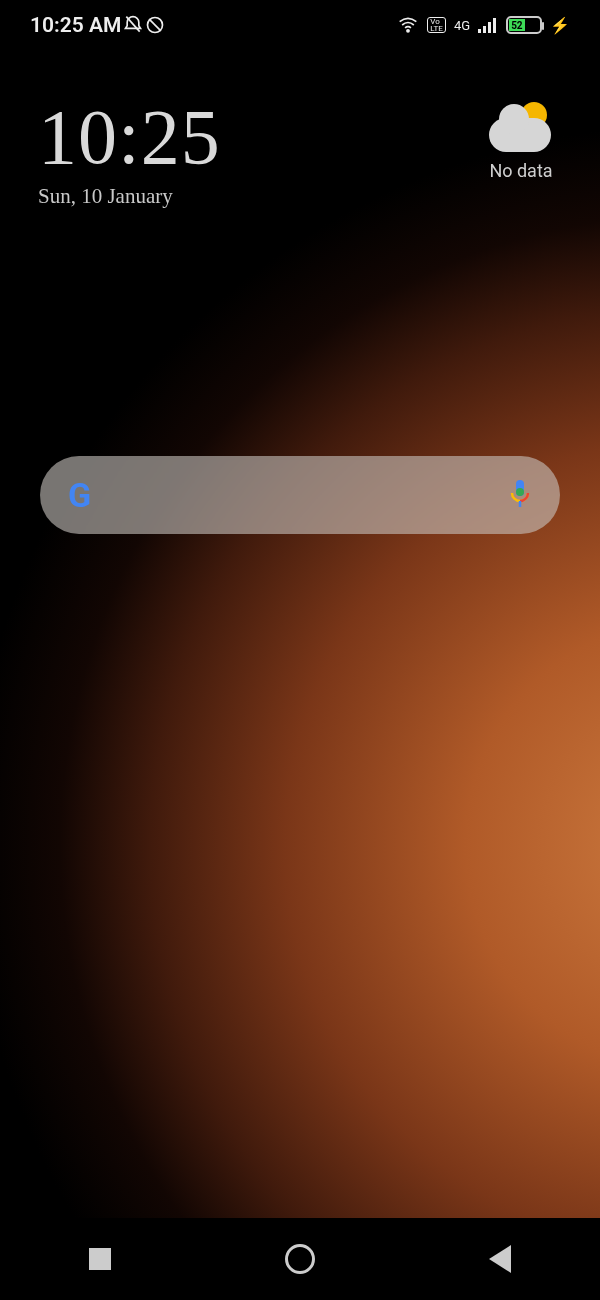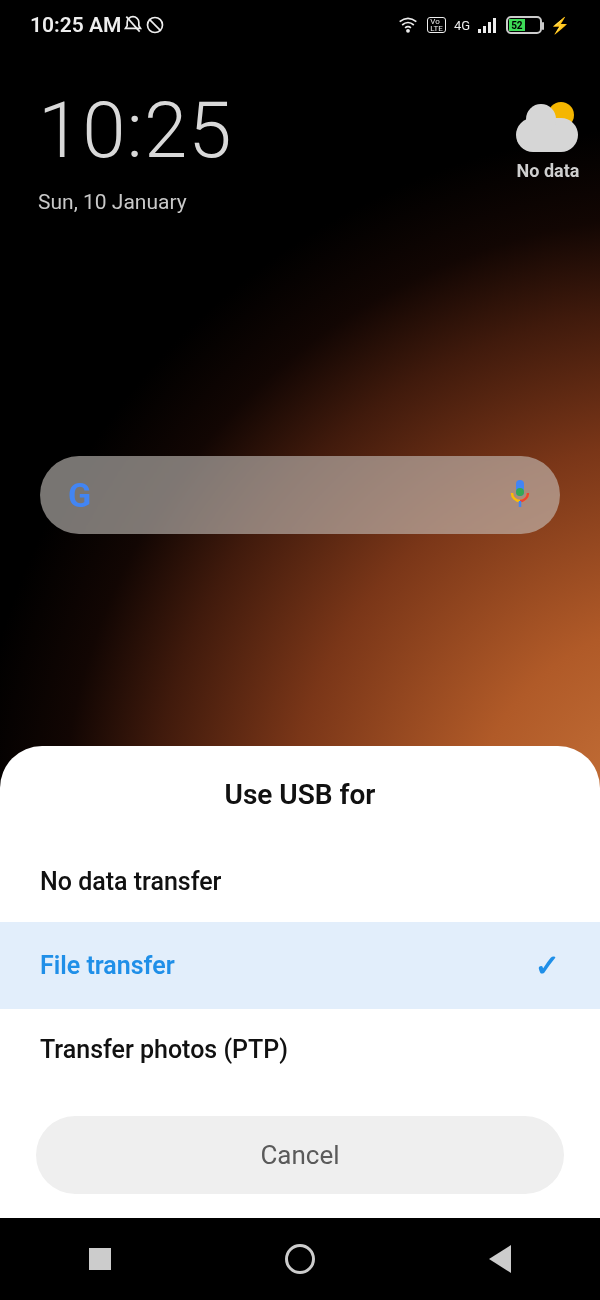--- a/index.html
+++ b/index.html
@@ -24,24 +24,24 @@
   
   .status-bar { position:absolute; top:0; left:0; right:0; height:50px; display:flex; justify-content:space-between; align-items:center; padding:0 30px; color:#eee; }
   .status-left { display:flex; align-items:center; gap:2px; }
   .status-time { font-weight:600; font-size:21px; }
   .status-right { display:flex; align-items:center; gap:8px; font-size:12px;}
   .status-ico { display:inline-flex; }
   .batt { display:inline-flex; align-items:center; border:2px solid #ccc; border-radius:5px; width:36px; height:18px; position:relative; padding:1px;}
   .batt::after{content:"";position:absolute;right:-4px;top:4px;width:2px;height:8px;background:#ccc;border-radius:1px;}
   .batt-fill{background:#3ddc57;height:100%;width:52%;border-radius:0;display:flex;align-items:center;justify-content:center;font-size:10px;color:#000;font-weight:700;}
   
-  .clock { position:absolute; top:92px; left:38px; }
+  .clock { position:absolute; top:98px; left:38px;font-family:Liberation Serif, serif; }
   .clock-time { font-size:78px; font-weight:300; color:#d9d9d9; letter-spacing:1px; line-height:1; }
-  .clock-date { font-size:21px; color:#c9c9c9; margin-top:20px; }
-  .weather { position:absolute; top:102px; right:20px; text-align:center;font-weight:bold;}
+  .clock-date { font-size:21px; color:#c9c9c9; margin-top:8px; }
+  .weather { position:absolute; top:102px; right:47px; text-align:center;}
   .weather-icon { width:64px; height:50px; position:relative; margin:0 auto 8px;}
   .weather .sun{position:absolute;right:6px;top:0;width:26px;height:26px;background:#f5b600;border-radius:50%;}
   .weather .cloud{position:absolute;bottom:0;left:0;width:62px;height:34px;background:#d6d6d6;border-radius:20px;}
   .weather .cloud::before{content:"";position:absolute;top:-14px;left:10px;width:30px;height:30px;background:#d6d6d6;border-radius:50%;}
   .weather-label{font-size:18px;color:#cfcfcf;}
   
   .search { position:absolute; top:456px; left:40px; right:40px; height:78px; background:rgba(200,195,190,0.6); border-radius:40px; display:flex; align-items:center; padding:0 28px; justify-content:space-between; backdrop-filter: blur(2px);}
   .g-logo{font-weight:700;font-size:34px;}
   .g-logo span:nth-child(1){color:#4285F4;} .g-logo span:nth-child(2){color:#EA4335;} .g-logo span:nth-child(3){color:#FBBC05;} .g-logo span:nth-child(4){color:#4285F4;} .g-logo span:nth-child(5){color:#34A853;} .g-logo span:nth-child(6){color:#EA4335;}
   .mic{display:flex;flex-direction:column;align-items:center;}
@@ -126,36 +126,20 @@
       <svg width="24" height="32" viewBox="0 0 24 32">
           <rect x="8" y="1" width="8" height="16" rx="4" fill="#4285F4"></rect>
           <rect x="8" y="9" width="8" height="8" rx="4" fill="#34A853"></rect>
           <path d="M4 14a8 8 0 0 0 16 0" fill="none" stroke="#FBBC05" stroke-width="2.5"></path>
           <path d="M20 14a8 8 0 0 1-8 8" fill="none" stroke="#EA4335" stroke-width="2.5"></path>
           <line x1="12" y1="22" x2="12" y2="28" stroke="#4285F4" stroke-width="2.5"></line>
         </svg>
     </span>
   </div>
 
-  <div class="sheet">
-    <div class="sheet-title">Use USB for</div>
-    <div class="opt">
-      <span>No data transfer</span>
-    </div>
-    <div class="opt selected">
-      <span>File transfer</span>
-      <span class="check">✓</span>
-    </div>
-    <div class="opt">
-      <span>Transfer photos (PTP)</span>
-    </div>
-    <div class="cancel-btn">
-      <span>Cancel</span>
-    </div>
-  </div>
 
   <div class="navbar">
     <div class="nav-btn">
         <div class="nav-square"></div>
       </div>
     <div class="nav-btn">
         <div class="nav-circle"></div>
       </div>
     <div class="nav-btn">
         <div class="nav-tri"></div>

